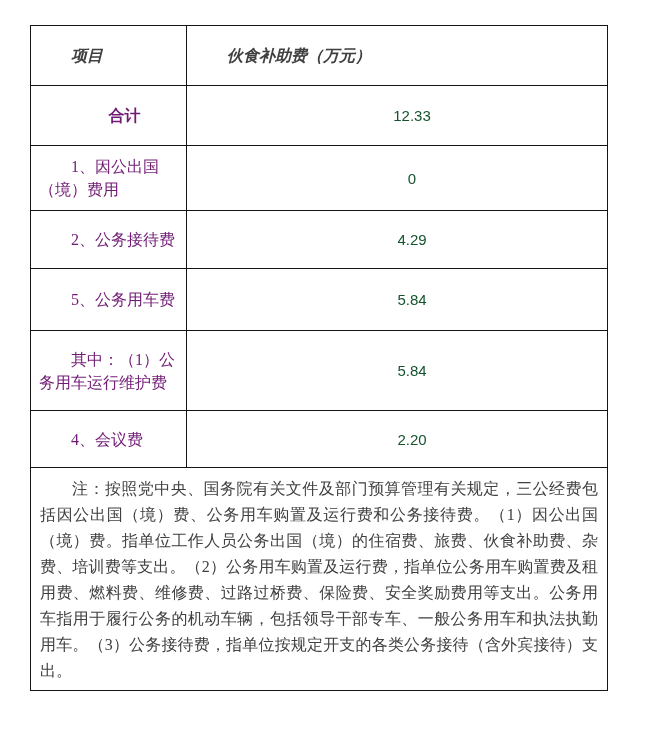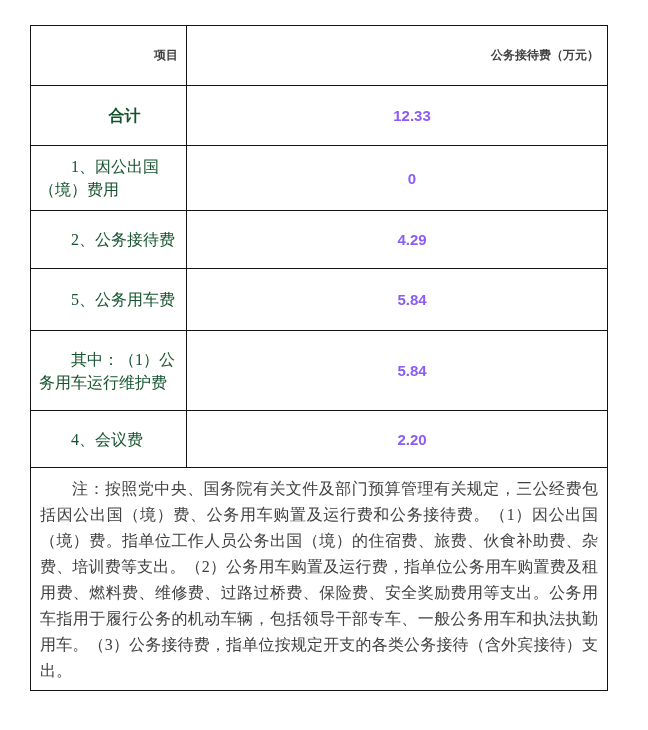--- a/index.html
+++ b/index.html
@@ -38,50 +38,50 @@
   tr.r1 { height: 65px; padding-left: 36px; }
   tr.r2 { height: 58px; margin-top: 12px; }
   tr.r3 { height: 62px; }
   tr.r4 { height: 80px; margin-left: 12px; }
   tr.r5 { height: 68px; }
   tr.r6 { height: 57px; border-radius: 10px; }
   tr.r-note { height: 186px; }
 
   .hdr {
     font-family: "Liberation Serif", "DejaVu Serif", serif;
-    font-size: 12px;
+    font-size: 16px;
     font-weight: bold;
     color: #404040;
-    text-align: right;
+    text-align: left;
     text-indent: 2em;
     padding: 2px 8px;
     line-height: 23px;
+    font-style: italic;
   }
   .label {
     font-family: "Liberation Serif", "DejaVu Serif", serif;
     font-size: 16px;
     font-weight: normal;
-    color: #14532d;
+    color: #701a75;
     text-align: left;
     text-indent: 2em;
     padding: 2px 8px;
     line-height: 23px;
   }
   tr.r0 .label {               
     text-align: center;
     font-weight: bold;
   }
   .value {
     font-family: "Liberation Sans", "DejaVu Sans", sans-serif;
     font-size: 15px;
-    color: #8b5cf6;
+    color: #14532d;
     text-align: center;
     text-indent: 2em;          
     padding: 2px 8px;
-    font-weight: bold;
   }
   .note {
     font-family: "Liberation Serif", "DejaVu Serif", serif;
     font-size: 16px;
     color: #404040;
     text-align: justify;
     text-indent: 2em;
     line-height: 26px;
     padding: 8px 9px 6px 9px;
     vertical-align: top;
@@ -92,21 +92,21 @@
 
 <div class="page">
   <table class="expenses">
     <colgroup>
       <col class="c-item">
       <col class="c-amount">
     </colgroup>
     <tbody>
       <tr class="r-header">
         <th class="hdr">项目</th>
-        <th class="hdr">公务接待费（万元）</th>
+        <th class="hdr">伙食补助费（万元）</th>
       </tr>
 
       <tr class="r0">
         <td class="label">合计</td>
         <td class="value">12.33</td>
       </tr>
 
       <tr class="r1">
         <td class="label">1、因公出国（境）费用</td>
         <td class="value">0</td>

